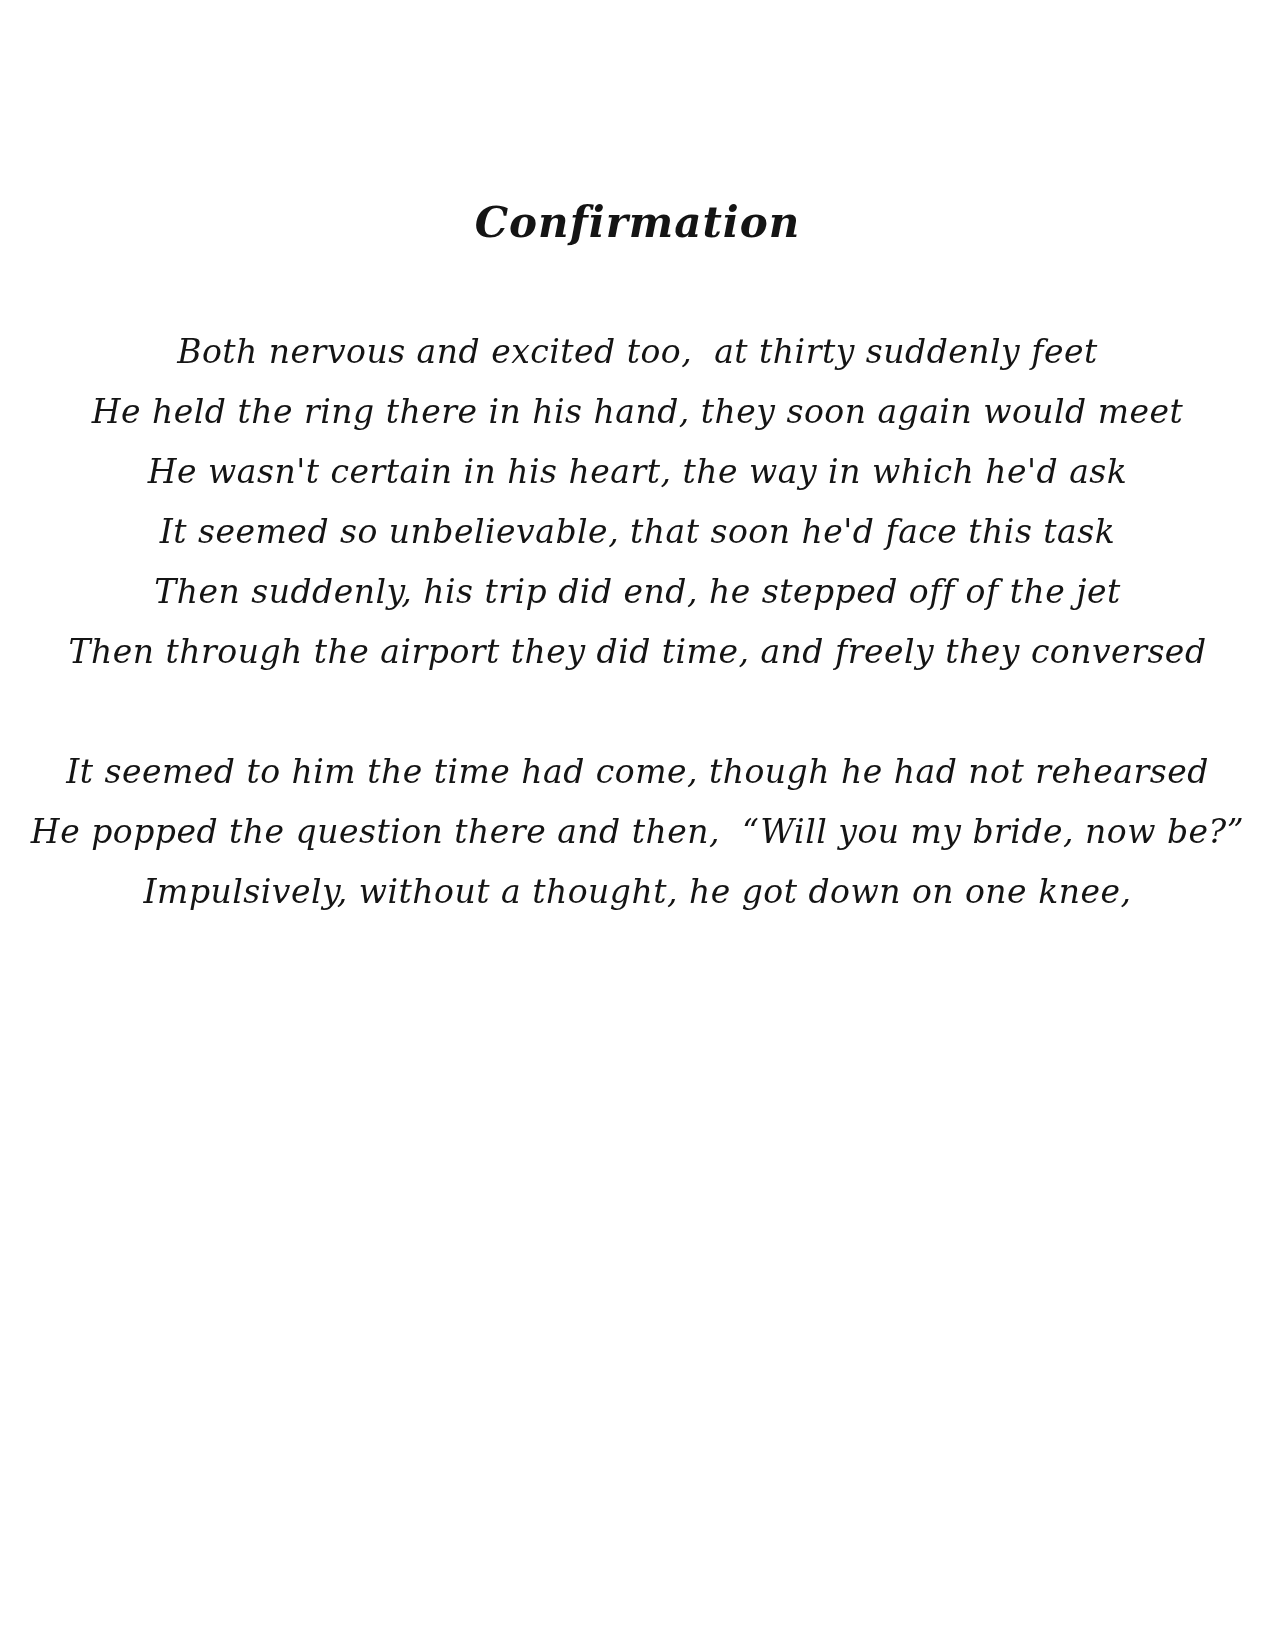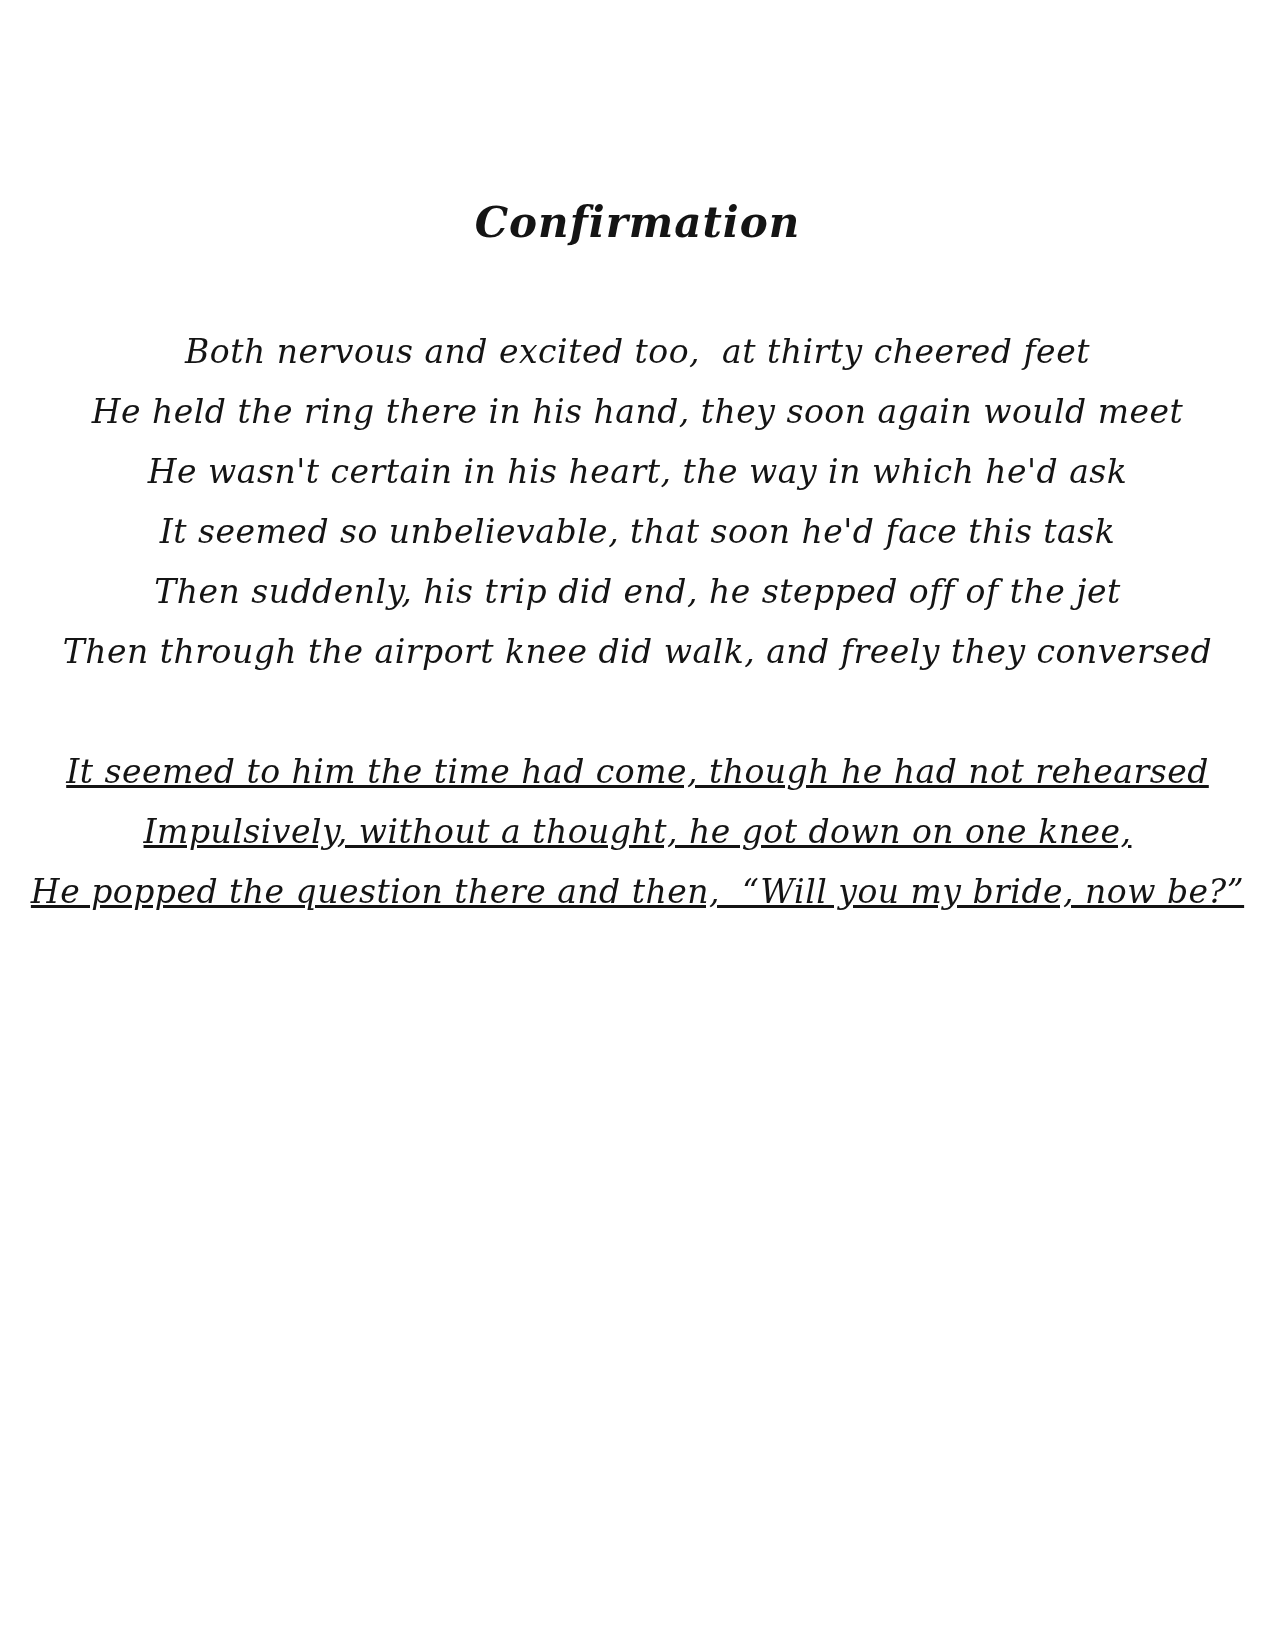--- a/index.html
+++ b/index.html
@@ -24,44 +24,43 @@
     font-size: 42px;
     line-height: 62px;
     font-weight: 600;
     letter-spacing: 1px;
   }
   .stanza {
     margin-top: 68px;
   }
   .stanza.second {
     margin-top: 60px;
-    text-decoration: underline;
   }
   .poem-line {
     font-size: 33px;
     line-height: 60px;
     white-space: pre-wrap;
     letter-spacing: 0.5px;
   }
 </style>
 </head>
 <body>
 
 <div class="page">
 
   <h1 class="poem-title">Confirmation</h1>
 
   <div class="stanza first">
-    <div class="poem-line">Both nervous and excited too,  at thirty cheered feet</div>
+    <div class="poem-line">Both nervous and excited too,  at thirty suddenly feet</div>
     <div class="poem-line">He held the ring there in his hand, they soon again would meet</div>
     <div class="poem-line">He wasn't certain in his heart, the way in which he'd ask</div>
     <div class="poem-line">It seemed so unbelievable, that soon he'd face this task</div>
     <div class="poem-line">Then suddenly, his trip did end, he stepped off of the jet</div>
-    <div class="poem-line">Then through the airport knee did walk, and freely they conversed</div>
+    <div class="poem-line">Then through the airport they did time, and freely they conversed</div>
   </div>
 
   <div class="stanza second">
     <div class="poem-line">It seemed to him the time had come, though he had not rehearsed</div>
+    <div class="poem-line">He popped the question there and then,  “Will you my bride, now be?”</div>
     <div class="poem-line">Impulsively, without a thought, he got down on one knee,</div>
-    <div class="poem-line">He popped the question there and then,  “Will you my bride, now be?”</div>
   </div>
 
 </div>
 
 </body></html>

